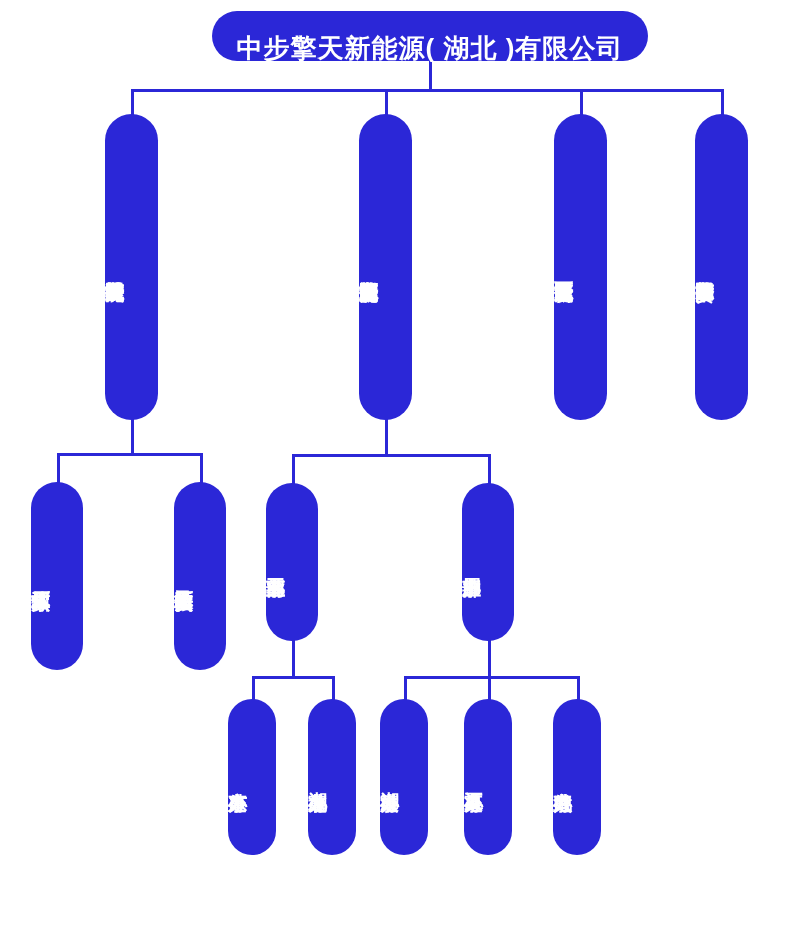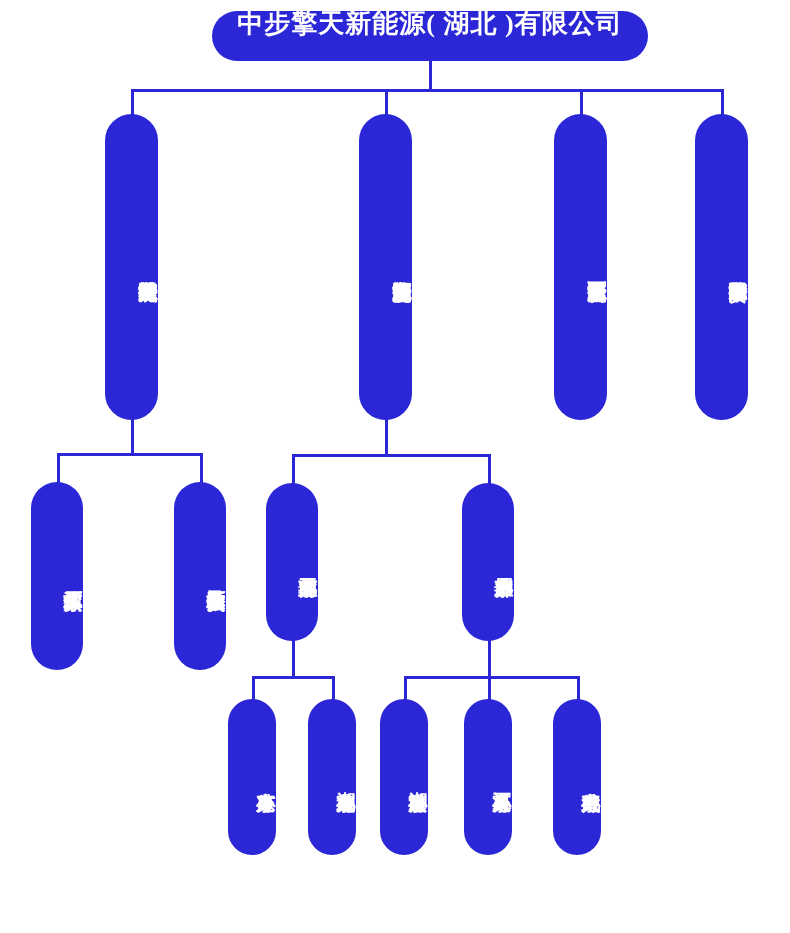--- a/index.html
+++ b/index.html
@@ -16,25 +16,24 @@
     overflow: hidden;
   }
 
   
   .node {
     position: absolute;
     background: #2b27d7;
     color: #ffffff;
     box-sizing: border-box;
     display: flex;
-    align-items: flex-start;
+    align-items: flex-end;
     justify-content: center;
     text-align: center;
     z-index: 3;
-    font-family: Liberation Serif, serif;
   }
 
   
   .node.root {
     border-radius: 26px;
     font-size: 26px;
     font-weight: bold;
     letter-spacing: 1px;
     writing-mode: horizontal-tb;
     line-height: 1;

